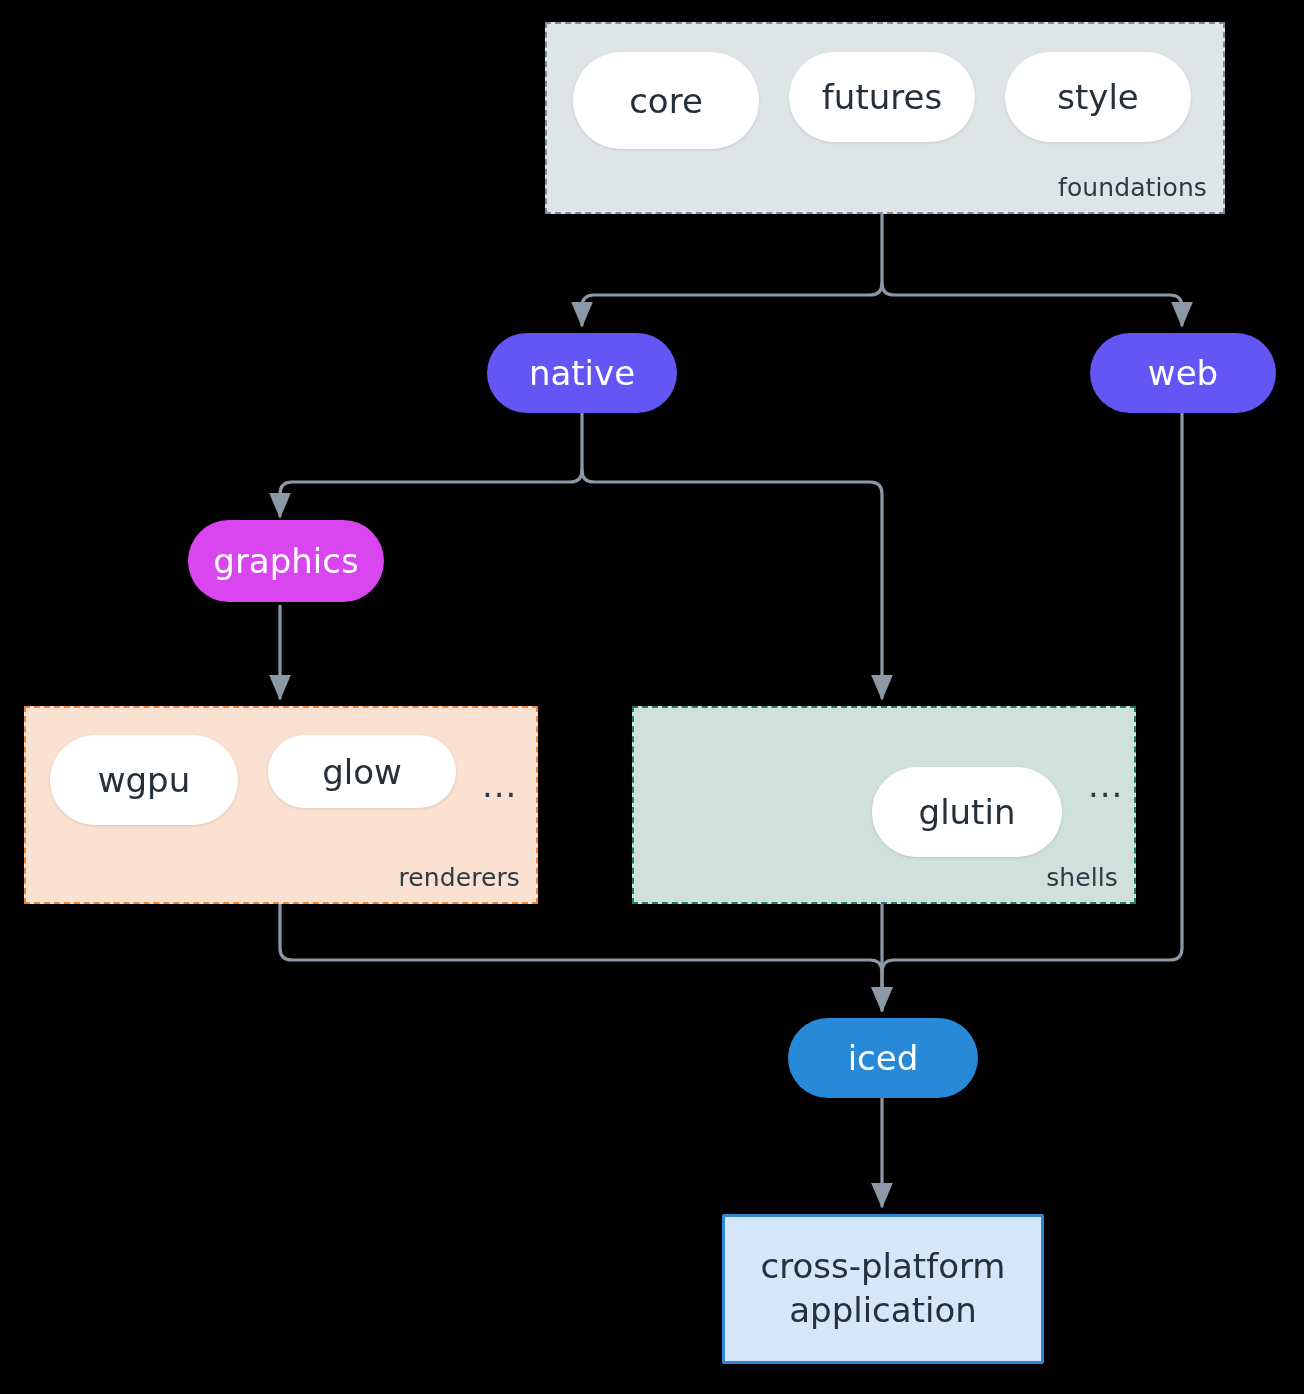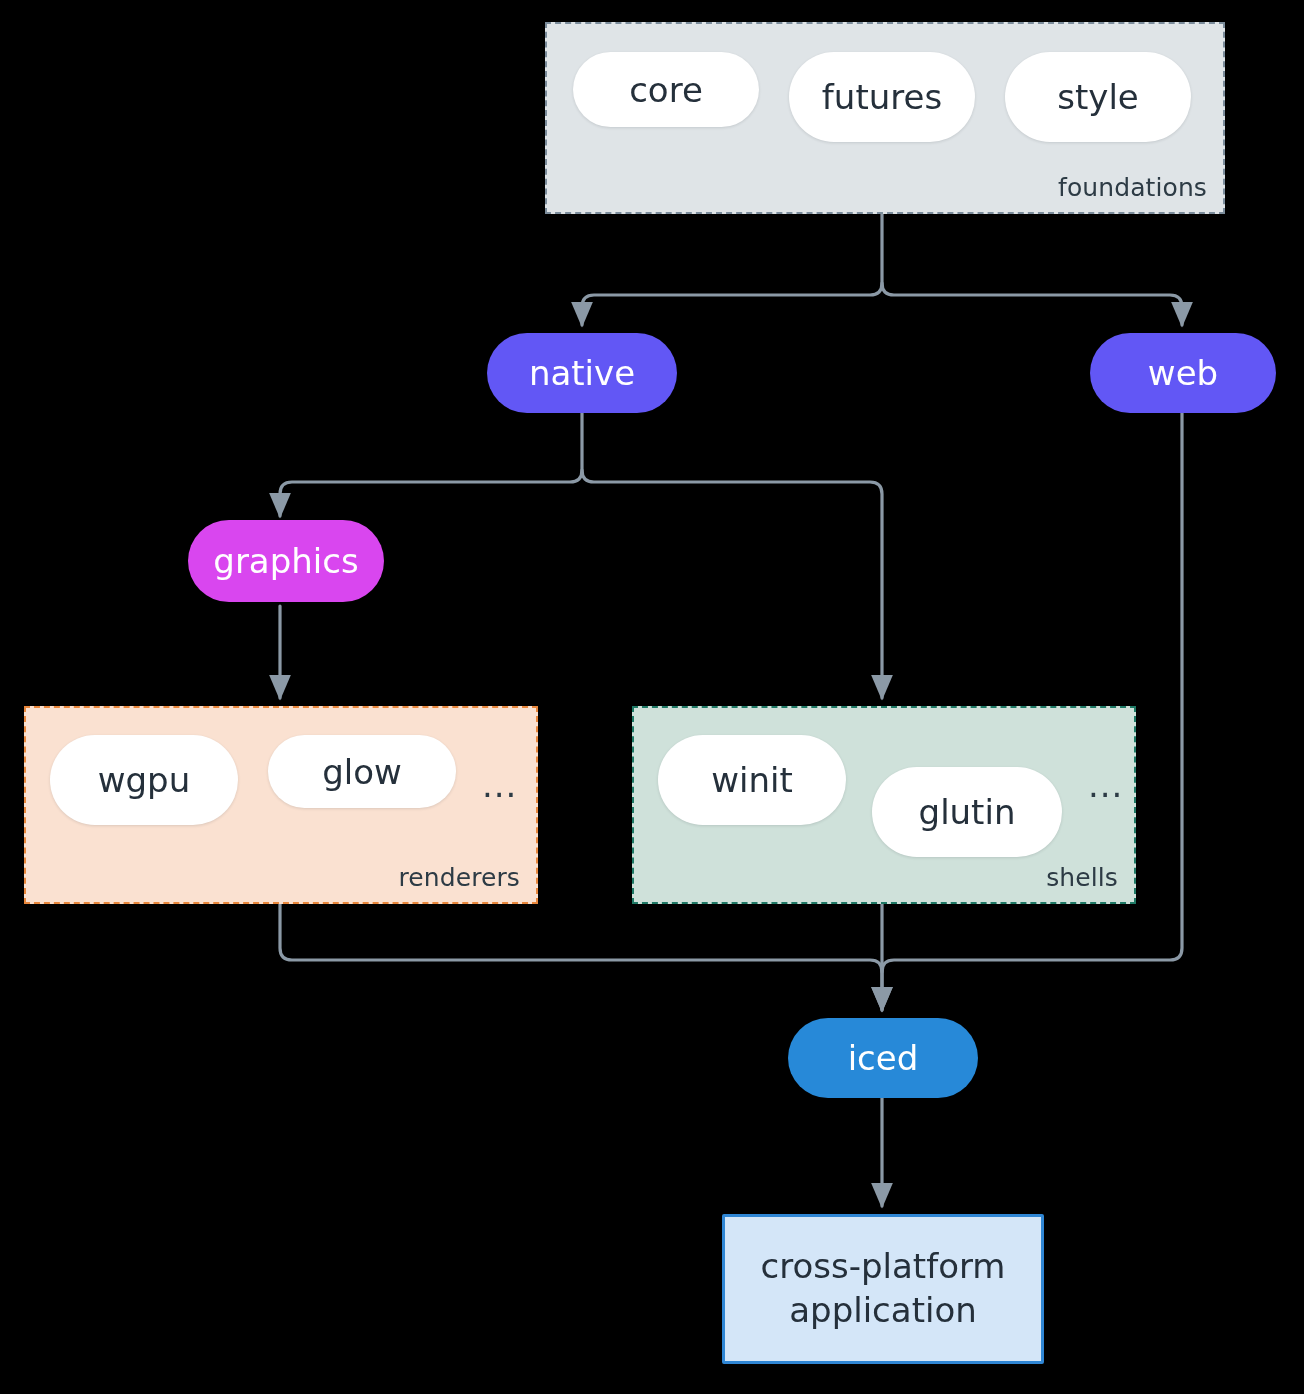--- a/index.html
+++ b/index.html
@@ -144,21 +144,21 @@
 
       <path d="M 1182,413 L 1182,948 Q 1182,960 1170,960 L 894,960 Q 882,960 882,972"></path>
 
       <path d="M 882,1098 L 882,1206" marker-end="url(#arrow)"></path>
     </g>
   </svg>
 
   <div class="cluster cluster-foundations">
     <div class="cluster-label">foundations</div>
   </div>
-  <div class="leaf" style="left:573px; top:52px; width:186px; height:75px;">
+  <div class="leaf" style="left:573px; top:52px; width:186px; height:97px;">
     <span>core</span>
   </div>
   <div class="leaf" style="left:789px; top:52px; width:186px; height:90px;">
     <span>futures</span>
   </div>
   <div class="leaf" style="left:1005px; top:52px; width:186px; height:90px;">
     <span>style</span>
   </div>
 
   <div class="node node-pill node-web">
@@ -178,23 +178,20 @@
   <div class="leaf" style="left:50px; top:735px; width:188px; height:90px;">
     <span>wgpu</span>
   </div>
   <div class="leaf" style="left:268px; top:735px; width:188px; height:73px;">
     <span>glow</span>
   </div>
   <div class="ellipsis" style="left:482px; top:768px;">...</div>
 
   <div class="cluster cluster-shells">
     <div class="cluster-label">shells</div>
-  </div>
-  <div class="leaf" style="left:658px; top:735px; width:188px; height:90px;">
-    <span>winit</span>
   </div>
   <div class="leaf" style="left:872px; top:767px; width:190px; height:90px;">
     <span>glutin</span>
   </div>
   <div class="ellipsis" style="left:1088px; top:768px;">...</div>
 
   <div class="node node-pill node-iced">
     <span>iced</span>
   </div>
 

